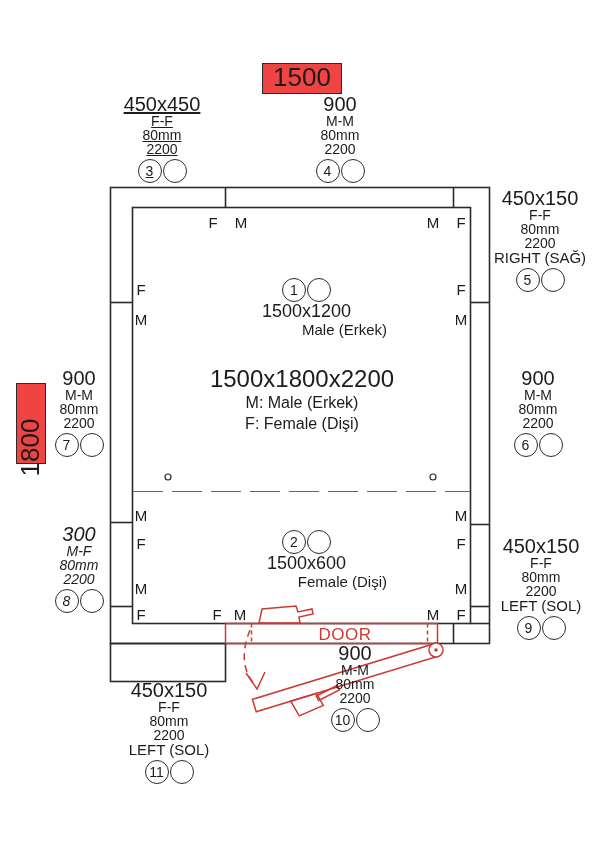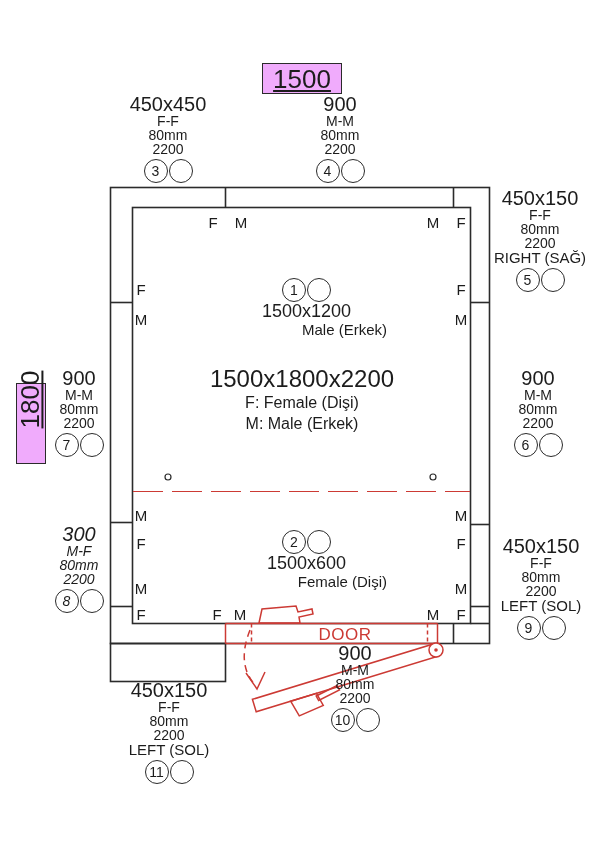--- a/index.html
+++ b/index.html
@@ -13,22 +13,22 @@
   .co-sub{font-size:14px;line-height:14px;white-space:nowrap;}
   .co-side{font-size:15px;line-height:15px;white-space:nowrap;}
   .circles{display:flex;justify-content:center;margin-top:3px;}
   .circle{
     width:22px;height:22px;border:1.5px solid #2b2b2b;border-radius:50%;
     font-size:14px;display:flex;align-items:center;justify-content:center;
     background:#fff;margin:0 0.5px;
   }
   .letter{position:absolute;font-size:15px;line-height:15px;transform:translateX(-50%);}
   .dim-box{
-    position:absolute;border:1.6px solid #2b2b2b;display:flex;align-items:flex-start;
-    justify-content:center;font-size:26px;background:#f0abfc;text-decoration:underline;
+    position:absolute;border:1.6px solid #2b2b2b;display:flex;align-items:flex-end;
+    justify-content:center;font-size:26px;background:#ef4444;
   }
   .rot{transform:rotate(-90deg);white-space:nowrap;}
   .title-line1{font-size:25px;line-height:27px;white-space:nowrap;}
   .title-line2{font-size:24px;line-height:27px;white-space:nowrap;}
   .title-sub{font-size:16px;line-height:21px;white-space:nowrap;}
   .panel-size{font-size:18px;line-height:19px;white-space:nowrap;}
   .panel-gender{font-size:15px;line-height:17px;white-space:nowrap;text-align:right;}
   .door-label{
     position:absolute;color:#cc3a34;font-size:17px;line-height:17px;
     letter-spacing:0.5px;transform:translateX(-50%);white-space:nowrap;
@@ -84,43 +84,43 @@
 
   <div class="dim-box" style="left:262px;top:63px;width:78px;height:29px;">
     <span>1500</span>
   </div>
   <div class="dim-box" style="left:16px;top:383px;width:28px;height:79px;">
     <span class="rot">1800</span>
   </div>
 
   <div class="stack" style="left:147px;top:365px;width:310px;">
     <div class="title-line2">1500x1800x2200</div>
+    <div class="title-sub">M: Male (Erkek)</div>
     <div class="title-sub">F: Female (Dişi)</div>
-    <div class="title-sub">M: Male (Erkek)</div>
   </div>
 
   <div class="stack" style="left:226px;top:275px;width:161px;">
     <div class="circles">
       <span class="circle">1</span>
       <span class="circle"></span>
     </div>
     <div class="panel-size">1500x1200</div>
     <div class="panel-gender">Male (Erkek)</div>
   </div>
 
   <div class="stack" style="left:226px;top:527px;width:161px;">
     <div class="circles">
       <span class="circle">2</span>
       <span class="circle"></span>
     </div>
     <div class="panel-size">1500x600</div>
     <div class="panel-gender">Female (Dişi)</div>
   </div>
 
-  <div class="stack" style="left:103px;top:94px;width:130px;">
+  <div class="stack" style="left:97px;top:94px;width:130px;text-decoration:underline;">
     <div class="co-size">450x450</div>
     <div class="co-sub">F-F</div>
     <div class="co-sub">80mm</div>
     <div class="co-sub">2200</div>
     <div class="circles">
       <span class="circle">3</span>
       <span class="circle"></span>
     </div>
   </div>
 

